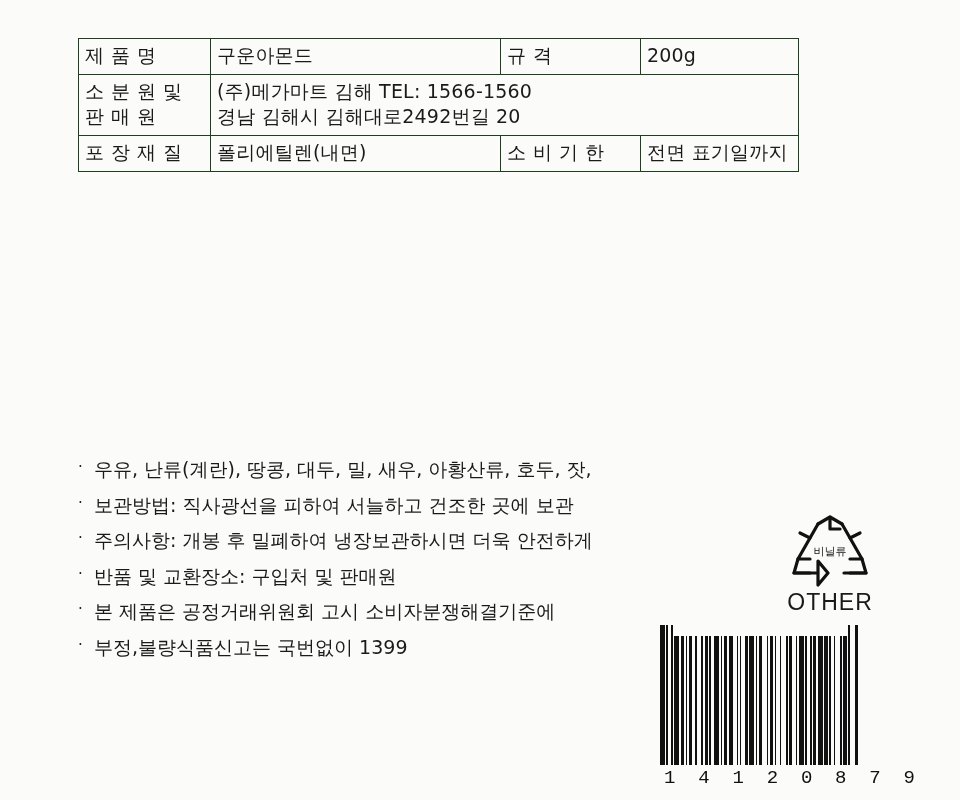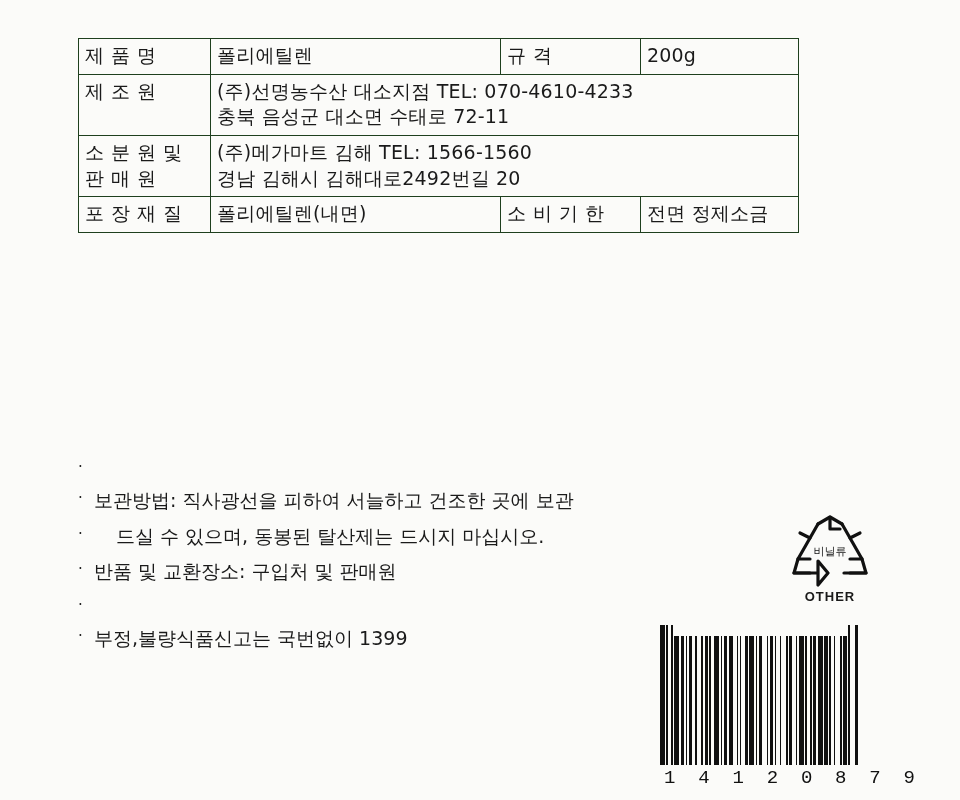--- a/index.html
+++ b/index.html
@@ -86,22 +86,22 @@
   
   .recycle {
     position: absolute;
     left: 775px;
     top: 515px;
     width: 110px;
     text-align: center;
   }
   .recycle svg { display: block; margin: 0 auto; }
   .recycle .other {
-    font-size: 13px;
-    font-weight: bold;
+    font-size: 23px;
+    font-weight: normal;
     letter-spacing: 1px;
     margin-top: 2px;
     font-family: "Liberation Sans", sans-serif;
   }
 
   
   .barcode {
     position: absolute;
     left: 660px;
     top: 625px;
@@ -137,77 +137,72 @@
   <table class="spec-table">
     <colgroup>
       <col style="width:132px">
       <col style="width:290px">
       <col style="width:140px">
       <col style="width:158px">
     </colgroup>
     <tbody>
       <tr>
         <td class="lbl">제 품 명</td>
-        <td class="val">폴리에틸렌</td>
+        <td class="val">구운아몬드</td>
         <td class="lbl">규        격</td>
         <td class="val">200g</td>
-      </tr>
-      <tr>
-        <td class="lbl">제  조  원</td>
-        <td class="val bigcell" colspan="3">
-          <div>(주)선명농수산 대소지점   TEL: 070-4610-4233</div>
-          <div>충북 음성군 대소면 수태로 72-11</div>
-        </td>
       </tr>
       <tr>
         <td class="lbl">
           <div>소 분 원 및</div>
           <div>판  매  원</div>
         </td>
         <td class="val bigcell" colspan="3">
           <div>(주)메가마트 김해    TEL: 1566-1560</div>
           <div>경남 김해시 김해대로2492번길 20</div>
         </td>
       </tr>
       <tr>
         <td class="lbl">포 장 재 질</td>
         <td class="val">폴리에틸렌(내면)</td>
         <td class="lbl">소 비 기 한</td>
-        <td class="val">전면 정제소금</td>
+        <td class="val">전면 표기일까지</td>
       </tr>
     </tbody>
   </table>
 
   <div class="notes">
     <div class="note">
       <div class="dot">·</div>
       <div class="txt">
+        <span>우유, 난류(계란), 땅콩, 대두, 밀, 새우, 아황산류, 호두, 잣,</span>
       </div>
     </div>
     <div class="note">
       <div class="dot">·</div>
       <div class="txt">
         <span>보관방법: 직사광선을 피하여 서늘하고 건조한 곳에 보관</span>
       </div>
     </div>
     <div class="note">
       <div class="dot">·</div>
       <div class="txt">
-        <span class="indent">드실 수 있으며, 동봉된 탈산제는 드시지 마십시오.</span>
+        <span>주의사항: 개봉 후 밀폐하여 냉장보관하시면 더욱 안전하게</span>
       </div>
     </div>
     <div class="note">
       <div class="dot">·</div>
       <div class="txt">
         <span>반품 및 교환장소: 구입처 및 판매원</span>
       </div>
     </div>
     <div class="note">
       <div class="dot">·</div>
       <div class="txt">
+        <span>본 제품은 공정거래위원회 고시 소비자분쟁해결기준에</span>
       </div>
     </div>
     <div class="note">
       <div class="dot">·</div>
       <div class="txt">
         <span>부정,불량식품신고는 국번없이 1399</span>
       </div>
     </div>
   </div>
 

